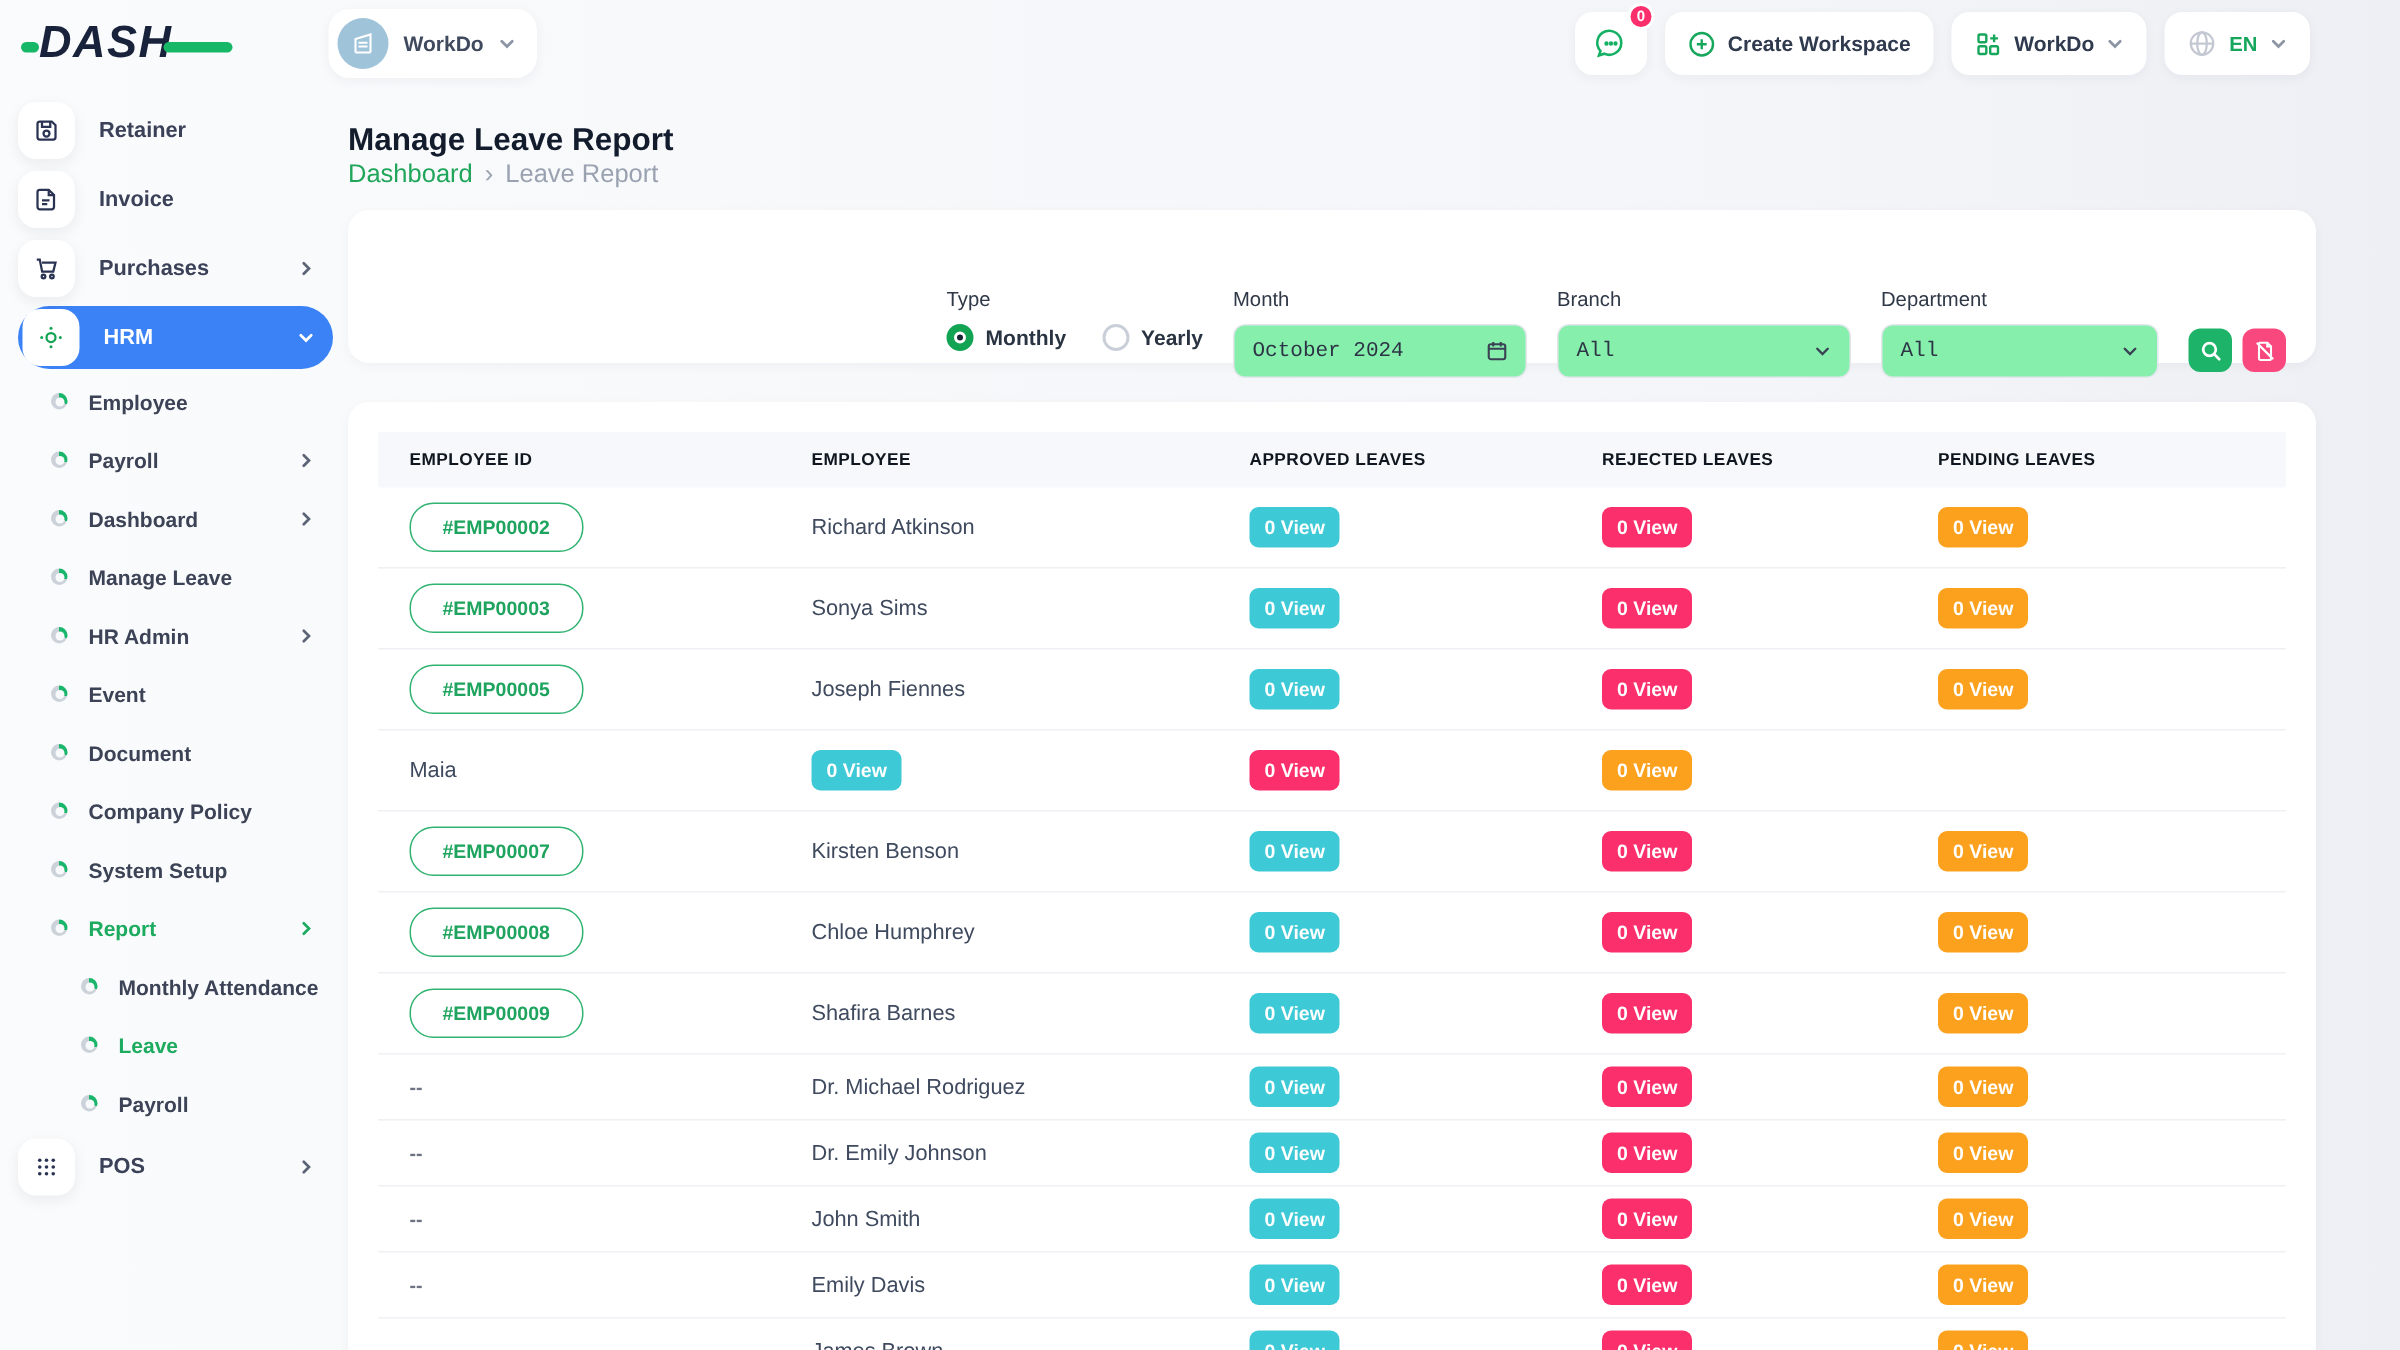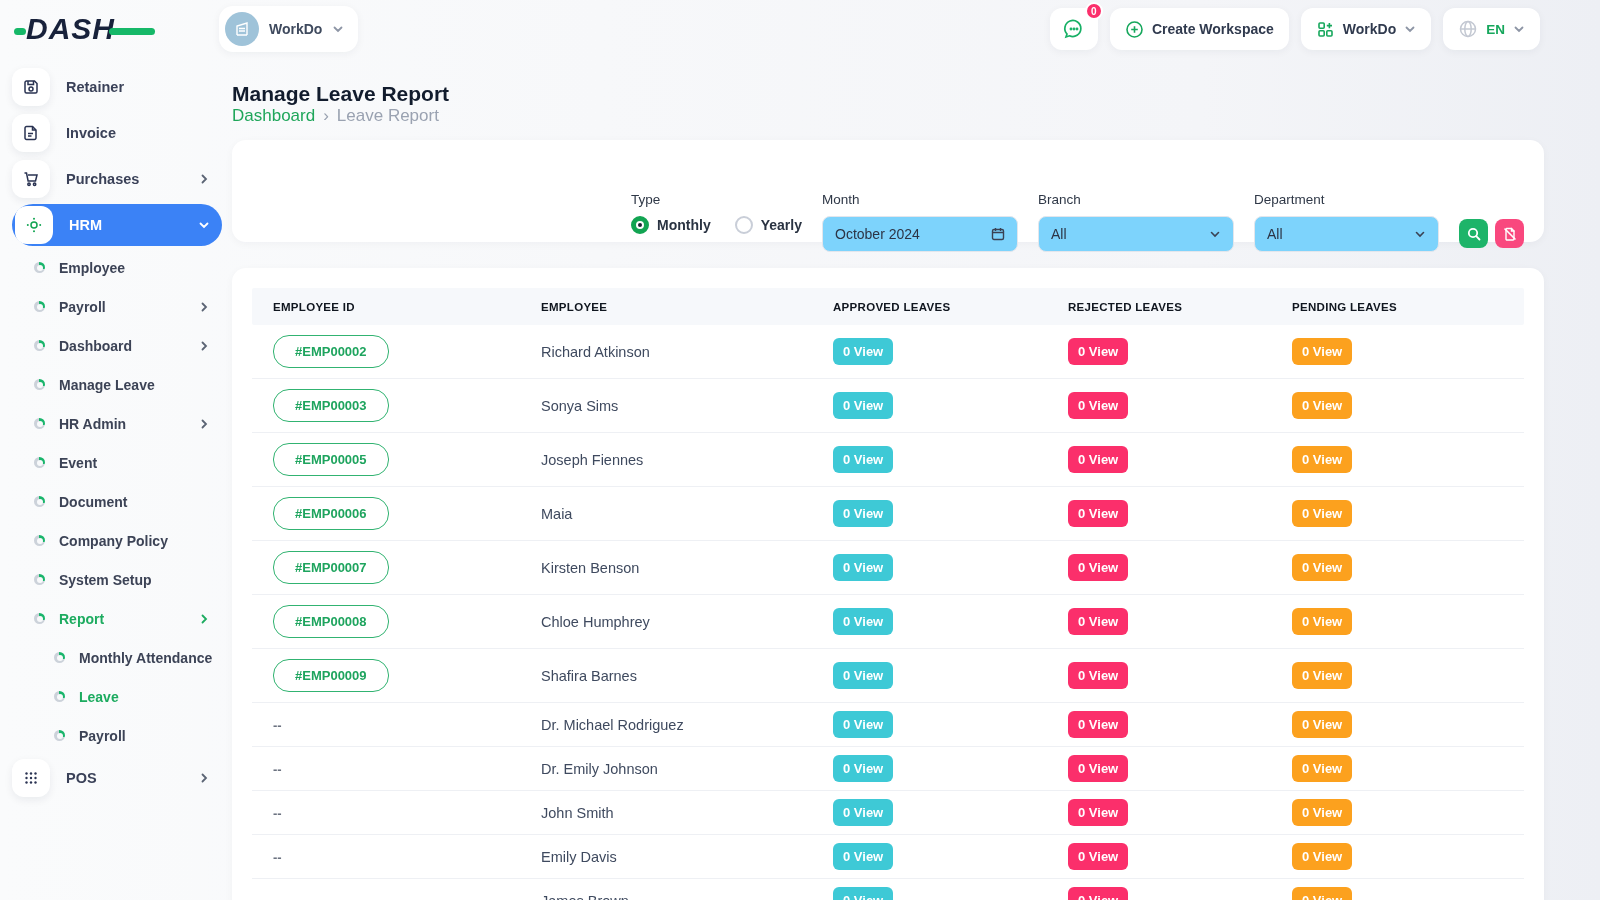--- a/index.html
+++ b/index.html
@@ -59,21 +59,21 @@
   .filter-card { margin-top:14px; height:102px; display:flex; align-items:flex-start; padding:20px 20px 0; }
   .filters { margin-left:auto; display:flex; gap:20px;margin-top:32px; }
   .fgroup { display:flex; flex-direction:column; }
   .flabel { font-size:13.5px; color:#2f3847; margin-bottom:9px; }
   .radio-row { display:flex; gap:24px; align-items:flex-start; height:36px; align-self:flex-start; }
   .radio-opt { display:flex; align-items:center; gap:8px; cursor:pointer; }
   .radio { width:18px; height:18px; border-radius:50%; background:#fff; border:2px solid #c9ced8; position:relative; }
   .radio.checked { border:5px solid #12a452; }
   .radio.checked::after { content:""; position:absolute; top:50%; left:50%; width:4px; height:4px; margin:-2px 0 0 -2px; border-radius:50%; background:#1a2433; }
   .radio-label { font-size:14px; font-weight:700; color:#2a3342; }
-  .control { height:36px; border:1px solid #e3e6ec; border-radius:8px; background:#7dd3fc; display:flex; align-items:center; padding:0 12px; font-size:14px; color:#2c3445; cursor:pointer; }
+  .control { height:36px; border:1px solid #e3e6ec; border-radius:8px; background:#86efac; display:flex; align-items:center; padding:0 12px; font-size:14px; color:#2c3445; cursor:pointer;font-family:Liberation Mono, monospace; }
   .control .tail { margin-left:auto; color:#3a4254; }
   .w-month { width:196px; }
   .w-branch { width:196px; }
   .w-dept { width:185px; }
   .btn-pair { display:flex; gap:7px; margin-top:27px; }
   .btn-sq { width:29px; height:29px; border-radius:8px; display:grid; place-items:center; color:#fff; cursor:pointer; border:none; }
   .btn-search { background:#1db469; }
   .btn-reset { background:#f9487e; }
 
   
@@ -426,21 +426,20 @@
             <span><span class="badge b-orange">0 View</span></span>
           </div>
           <div class="tgrid trow">
             <span><span class="id-btn">#EMP00005</span></span>
             <span class="emp-name">Joseph Fiennes</span>
             <span><span class="badge b-teal">0 View</span></span>
             <span><span class="badge b-pink">0 View</span></span>
             <span><span class="badge b-orange">0 View</span></span>
           </div>
           <div class="tgrid trow">
-            <span><span class="id-btn">#EMP00006</span></span>
             <span class="emp-name">Maia</span>
             <span><span class="badge b-teal">0 View</span></span>
             <span><span class="badge b-pink">0 View</span></span>
             <span><span class="badge b-orange">0 View</span></span>
           </div>
           <div class="tgrid trow">
             <span><span class="id-btn">#EMP00007</span></span>
             <span class="emp-name">Kirsten Benson</span>
             <span><span class="badge b-teal">0 View</span></span>
             <span><span class="badge b-pink">0 View</span></span>

